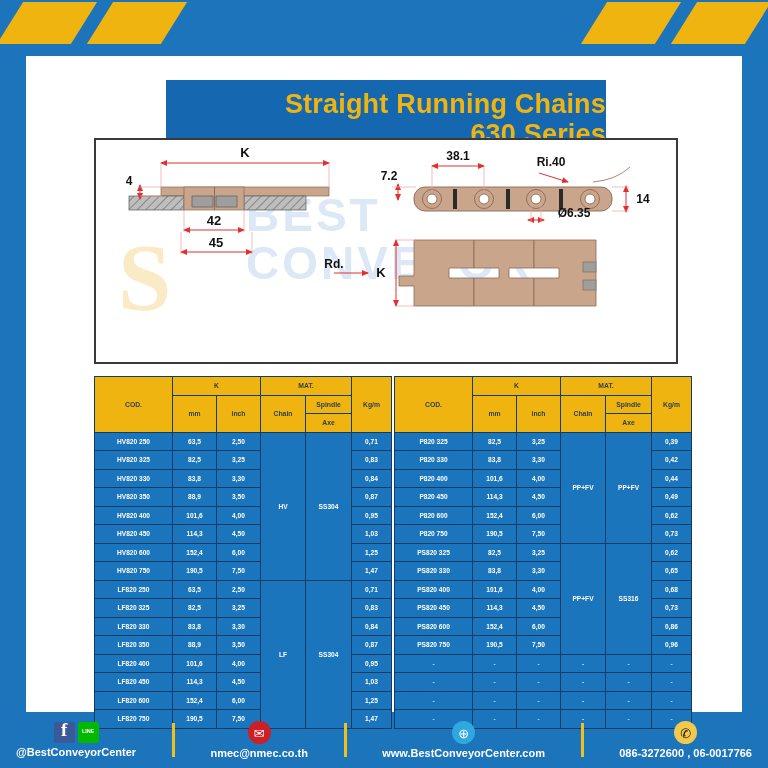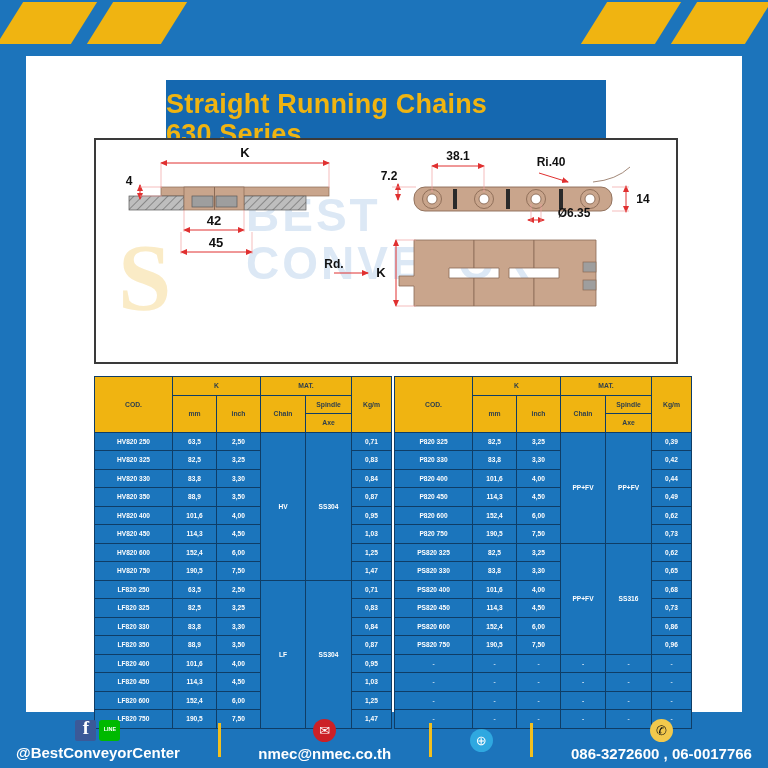--- a/index.html
+++ b/index.html
@@ -31,21 +31,21 @@
     background: #FFFFFF;
   }
 
   
   .banner {
     position: absolute;
     left: 140px; top: 24px;
     width: 440px; height: 78px;
     background: #1568B0;
     display: flex; flex-direction: column;
-    align-items: flex-start; justify-content: center;
+    align-items: flex-end; justify-content: center;
     color: #F0B411;
     font-weight: bold;
     font-size: 27px;
     line-height: 1.12;
     letter-spacing: .2px;
   }
 
   
   .draw-panel {
     position: absolute;
@@ -117,21 +117,21 @@
     position: absolute;
     left: 0; bottom: 0;
     width: 768px; height: 56px;
     display: flex;
     align-items: center;
     justify-content: space-between;
     padding: 0 16px;
   }
   .fgroup { display: flex; flex-direction: column; align-items: center; gap: 3px; }
   .ficons { display: flex; gap: 3px; align-items: center; }
-  .flabel { color: #FFFFFF; font-weight: bold; font-size: 15px; white-space: nowrap; }
+  .flabel { color: #FFFFFF; font-weight: bold; font-size: 11px; white-space: nowrap; }
   .divider { width: 3px; height: 34px; background: #F2C01E; }
   .ico { width: 21px; height: 21px; display: block; }
   .ico-fb { background: #3B5998; border-radius: 2px; position: relative; }
   .ico-fb::after {
     content: "f"; position: absolute; left: 0; right: 0; top: -3px;
     text-align: center; color: #fff; font-weight: bold; font-size: 19px;
     font-family: "Liberation Serif", serif;
   }
   .ico-line { background: #00B900; border-radius: 3px; position: relative; }
   .ico-line::after {
@@ -562,20 +562,21 @@
   </div>
 
   <div class="divider"></div>
 
   <div class="fgroup">
     <div class="ficons">
       <span class="ico-globe">
           <span class="gl" style="color:#fff">⊕</span>
         </span>
     </div>
+    <span class="flabel">www.BestConveyorCenter.com</span>
   </div>
 
   <div class="divider"></div>
 
   <div class="fgroup">
     <div class="ficons">
       <span class="ico-phone">
           <span class="gl" style="color:#111">✆</span>
         </span>
     </div>

